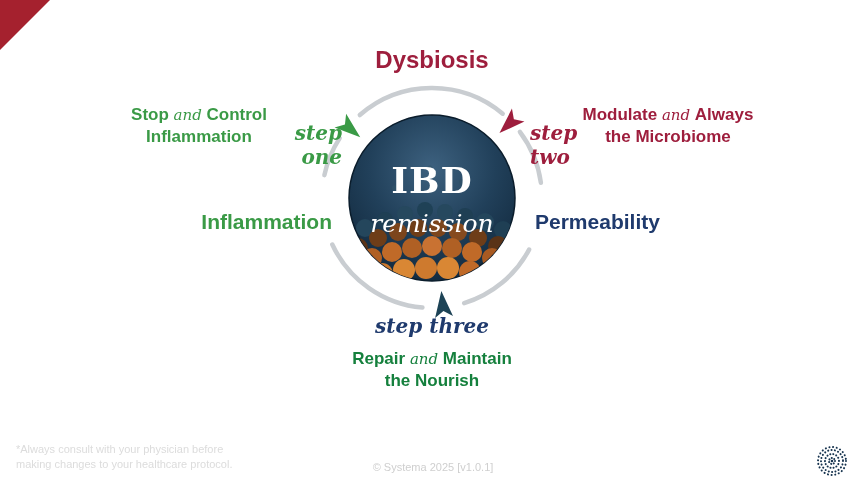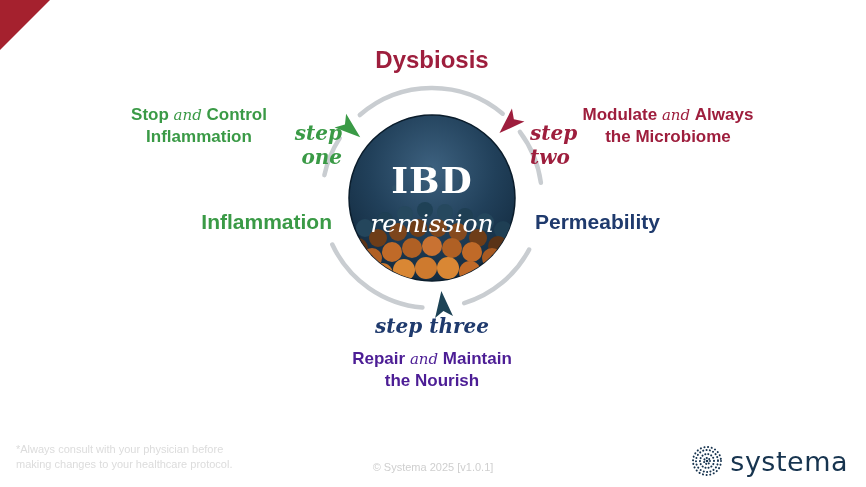--- a/index.html
+++ b/index.html
@@ -58,21 +58,21 @@
   .caption {
     position: absolute; z-index: 2;
     font-weight: bold; font-size: 17px; line-height: 1.3; text-align: center;
   }
   .caption i {
     font-family: "DejaVu Serif", serif; font-weight: normal;
     font-style: italic; font-size: 15px;
   }
   .caption-left   { top: 104px; left: 88px;  width: 222px; color: #3a9a46; }
   .caption-right  { top: 104px; left: 556px; width: 224px; color: #9e1e3d; }
-  .caption-bottom { top: 348px; left: 312px; width: 240px; color: #4c1d95; }
+  .caption-bottom { top: 348px; left: 312px; width: 240px; color: #15803d; }
 
   
   .disclaimer {
     position: absolute; left: 16px; top: 442px;
     font-size: 11px; line-height: 1.35; color: #dcdcdc;
   }
   .copyright {
     position: absolute; left: 333px; top: 461px; width: 200px;
     text-align: center; font-size: 11px; color: #cfcfcf;
   }
@@ -202,16 +202,15 @@
   <div class="brand-logo">
     <svg width="32" height="32" viewBox="0 0 32 32">
       <g stroke="#17344f" fill="none" stroke-width="2" stroke-linecap="round">
         <circle cx="16" cy="16" r="3" stroke-dasharray="0.1 2.6"></circle>
         <circle cx="16" cy="16" r="7" stroke-dasharray="0.1 3"></circle>
         <circle cx="16" cy="16" r="11" stroke-dasharray="0.1 3.3"></circle>
         <circle cx="16" cy="16" r="14" stroke-dasharray="0.1 3.6"></circle>
       </g>
       <circle cx="16" cy="16" r="1.3" fill="#17344f"></circle>
     </svg>
-    <span class="brand-wordmark">systema</span>
   </div>
 
 </div>
 
 </body></html>

